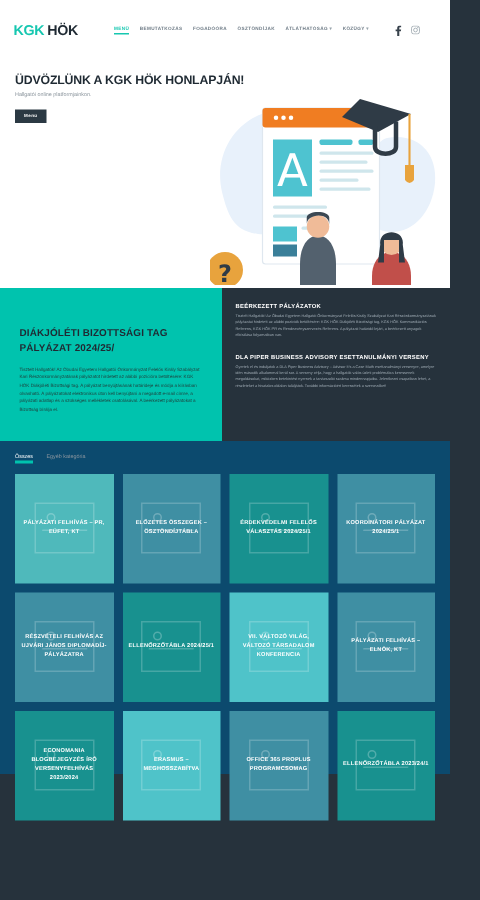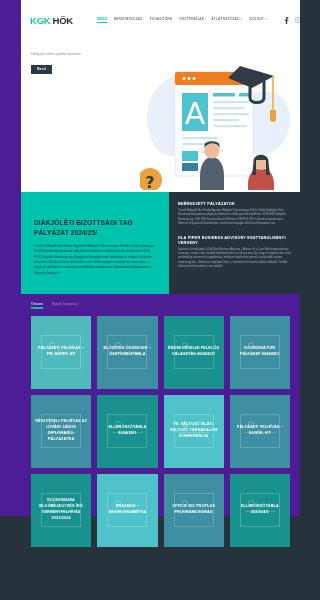--- a/index.html
+++ b/index.html
@@ -2,21 +2,21 @@
 <html><head>
 <meta charset="utf-8">
 <style>
   * { box-sizing: border-box; margin: 0; padding: 0; }
   html, body {
     width: 300px; height: 600px;
     background: #26323c;
     font-family: "Liberation Sans", sans-serif;
     overflow: hidden;
   }
-  .page { width: 300px; height: 516px; position: relative; background: #4c1d95; padding-left: 21px; }
+  .page { width: 300px; height: 516px; position: relative; background: #0c4a6e; }
 
   
   .header {
     height: 40px; background: #ffffff;
     display: flex; align-items: center;
     padding: 0 9px;
   }
   .logo { display: flex; align-items: baseline; font-size: 9.5px; font-weight: bold; letter-spacing: -0.2px; }
   .logo .kgk { color: #16c7b0; }
   .logo .hok { color: #1f2a33; margin-left: 2px; }
@@ -145,20 +145,21 @@
               <rect x="0.7" y="0.7" width="10.6" height="10.6" rx="3" fill="none" stroke="#9aa5ad" stroke-width="1.1"></rect>
               <circle cx="6" cy="6" r="2.5" fill="none" stroke="#9aa5ad" stroke-width="1.1"></circle>
               <circle cx="9.1" cy="2.9" r="0.8" fill="#9aa5ad"></circle>
             </svg>
         </span>
       </div>
     </div>
   </div>
 
   <div class="hero">
+    <div class="hero-title">ÜDVÖZLÜNK A KGK HÖK HONLAPJÁN!</div>
     <div class="hero-sub">Hallgatói online platformjainkon.</div>
     <div class="hero-btn">Menü</div>
 
     <div class="hero-art">
       <svg width="158" height="128" viewBox="0 0 158 128">
 
         <path d="M8 66 C2 40 18 16 42 12 C70 7 84 26 80 48 C76 74 54 96 32 94 C16 92 12 82 8 66Z" fill="#e8f1fb"></path>
         <path d="M118 30 C138 26 152 40 150 60 C148 82 132 96 116 92 C104 89 102 72 106 56 C109 42 110 32 118 30Z" fill="#e8f1fb"></path>
 
         <rect x="35" y="10" width="78" height="104" rx="2" fill="#ffffff" stroke="#dfe7ef" stroke-width="0.8"></rect>

